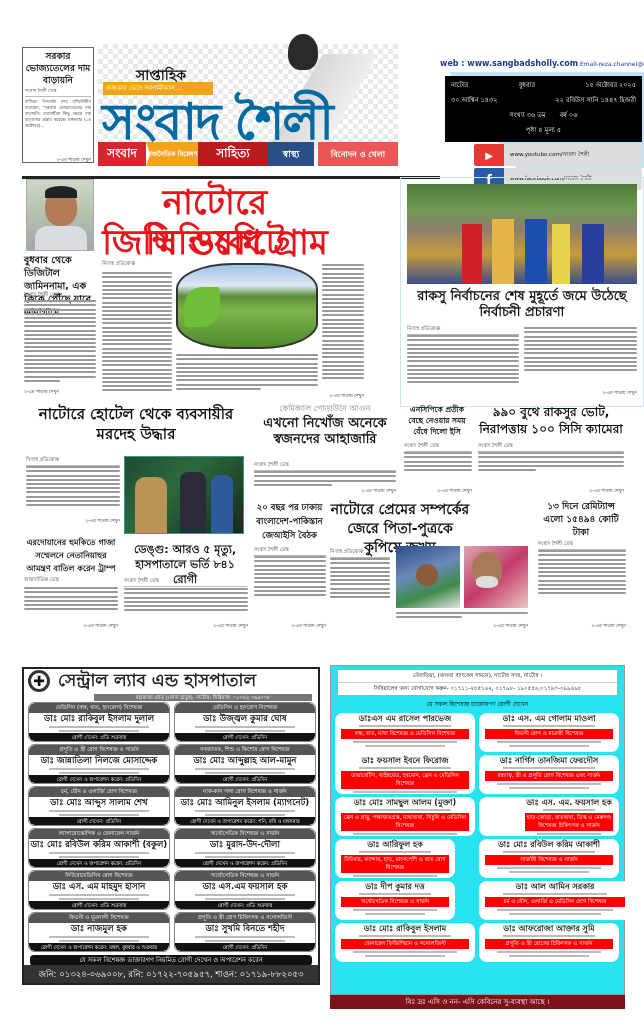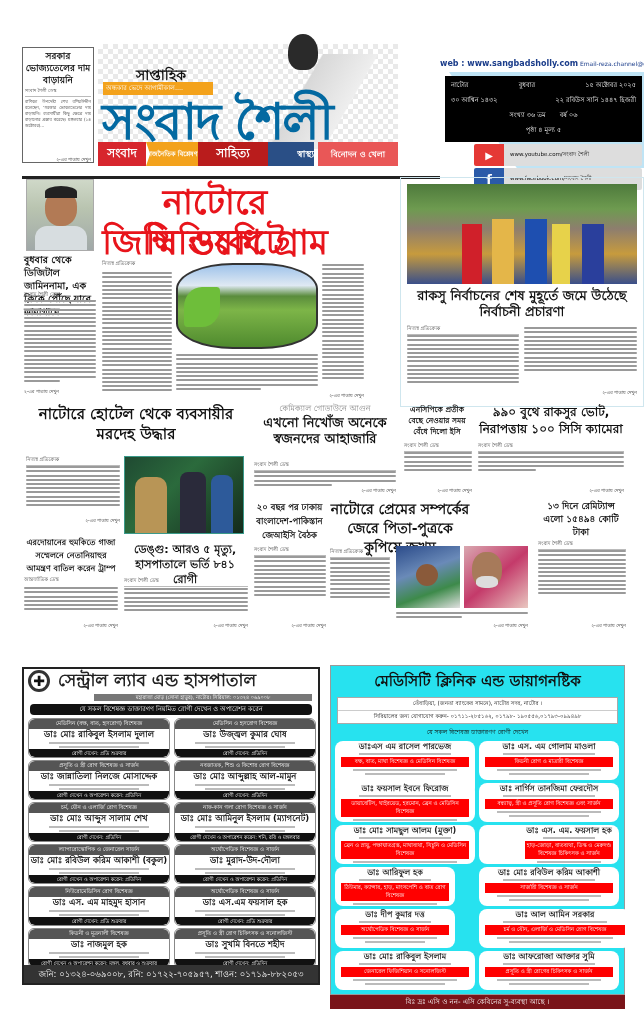--- a/index.html
+++ b/index.html
@@ -51,21 +51,21 @@
   <div class="abs" style="left:0;top:108px;width:300px;height:24px">
     <div class="navseg" style="left: 0px; width: 48px; background: rgb(215, 38, 45);">
         <span>সংবাদ</span>
       </div>
     <div class="navseg" style="left: 48px; width: 52px; font-size: 6.5px; line-height: 8px; text-align: center; clip-path: polygon(0px 0px, 100% 0px, 100% 100%, 0px 100%, 8% 50%); background: rgb(243, 162, 28);">
         <span>রাজনৈতিক বিশ্লেষণ</span>
       </div>
     <div class="navseg" style="left: 100px; width: 70px; background: #b91c1c;">
         <span>সাহিত্য</span>
       </div>
-    <div class="navseg" style="left: 170px; width: 46px; font-size: 9px; background: rgb(42, 79, 134); justify-content: flex-end;">
+    <div class="navseg" style="left: 170px; width: 46px; font-size: 9px; background: rgb(42, 79, 134);">
         <span>স্বাস্থ্য</span>
       </div>
     <div class="navseg" style="left: 220px; width: 80px; font-size: 8px; background: rgb(233, 87, 87);">
         <span>বিনোদন ও খেলা</span>
       </div>
   </div>
 </div>
 
 <div class="abs" style="left:440px;top:59px;width:204px;height:12px;font-size:6px;color:#1a3c8a;white-space:nowrap">
   <span style="font-weight:bold;font-size:8px">web : www.sangbadsholly.com</span>
@@ -386,21 +386,20 @@
     <span class="ln"></span>
 </div>
 <div class="abs cont" style="left:538px;top:623px;width:88px">২-এর পাতায় দেখুন</div>
 
 <div id="ad-left" class="abs">
   <div style="display:flex;align-items:center;padding:2px 4px;height:24px">
     <span style="width:22px;height:22px;border-radius:50%;border:3px solid #333;display:flex;align-items:center;justify-content:center;font-size:14px;font-weight:bold">✚</span>
     <span style="font-size:17px;font-weight:bold;margin-left:8px;color:#222">সেন্ট্রাল ল্যাব এন্ড হাসপাতাল</span>
   </div>
   <div style="margin:1px 6px 1px 70px;background:#777;color:#fff;font-size:5px;text-align:center;height:7px;line-height:7px">মহারাজা মোড় (সোনা হাড়ুর), নাটোর। সিরিয়াল: ০১৩২৪ ০৬৯০০৮</div>
-  <div style="margin:3px 6px;background:#111;color:#fff;font-size:6.5px;text-align:center;height:11px;line-height:11px;border-radius:4px">যে সকল বিশেষজ্ঞ ডাক্তারগণ নিয়মিত রোগী দেখেন ও অপারেশন করেন</div>
   <div id="central-grid" style="position:relative;height:250px">
       <div class="doc-card" style="left: 4px; top: 0px; width: 142px; height: 40px; border-radius: 6px;">
         <div class="doc-head">মেডিসিন (বক্ষ, বাত, হৃদরোগ) বিশেষজ্ঞ</div>
         <div class="doc-name">ডাঃ মোঃ রাকিবুল ইসলাম দুলাল</div>
         <div style="height:2px;background:#bbb;margin:2px 20px"></div>
         <div style="height:2px;background:#bbb;margin:2px 30px"></div>
         <div class="doc-foot">রোগী দেখেন: প্রতি শুক্রবার</div>
       </div>
       <div class="doc-card" style="left: 150px; top: 0px; width: 142px; height: 40px; border-radius: 6px;">
         <div class="doc-head">মেডিসিন ও হৃদরোগ বিশেষজ্ঞ</div>
@@ -473,25 +472,25 @@
         <div class="doc-foot">রোগী দেখেন ও অপারেশন করেন: মঙ্গল, বুধবার ও শুক্রবার</div>
       </div>
       <div class="doc-card" style="left: 150px; top: 210px; width: 142px; height: 40px; border-radius: 6px;">
         <div class="doc-head">প্রসূতি ও স্ত্রী রোগ চিকিৎসক ও সনোলজিস্ট</div>
         <div class="doc-name">ডাঃ সুখমি বিনতে শহীদ</div>
         <div style="height:2px;background:#bbb;margin:2px 20px"></div>
         <div style="height:2px;background:#bbb;margin:2px 30px"></div>
         <div class="doc-foot">রোগী দেখেন: প্রতিদিন</div>
       </div>
     </div>
+  <div style="margin:3px 6px;background:#111;color:#fff;font-size:6.5px;text-align:center;height:11px;line-height:11px;border-radius:4px">যে সকল বিশেষজ্ঞ ডাক্তারগণ নিয়মিত রোগী দেখেন ও অপারেশন করেন</div>
   <div style="position:absolute;left:0;right:0;bottom:0;height:18px;background:#333;color:#fff;font-size:8.5px;text-align:center;line-height:18px">জনি: ০১৩২৪-০৬৯০০৮, রনি: ০১৭২২-৭০৫৯৫৭, শাওন: ০১৭১৯-৮৮২০৫৩</div>
 </div>
 
 <div id="ad-right" class="abs">
-  <div style="text-align:center;font-size:15px;font-weight:bold;color:#111;margin-top:3px">মেডিসিটি ক্লিনিক এন্ড ডায়াগনষ্টিক</div>
   <div style="margin:3px 6px 0;background:#fff;text-align:center;font-size:5.5px;padding:2px 0;border:1px solid #aaa">
     <div>তেঁবাড়িয়া, (জনতা ব্যাংকের সামনে), নাটোর সদর, নাটোর ।</div>
     <div style="border-top:1px solid #ccc;margin-top:2px;padding-top:2px">সিরিয়ালের জন্য যোগাযোগ করুন- ০১৭১১-২৮৫১৬২, ০১৭৯৮- ১৯০৫৫৬,০১৭৯৩-০৯৯৪৯৮</div>
   </div>
   <div style="text-align:center;font-size:6px;margin:3px 0">যে সকল বিশেষজ্ঞ ডাক্তারগণ রোগী দেখেন</div>
   <div id="medicity-grid" style="position:relative;height:250px">
       <div class="rcard" style="left: 4px; top: 0px; width: 140px; height: 55px;">
         <div class="nm">ডাঃএস এম রাসেল পারভেজ</div>
         <div style="height:2px;background:#bbb;margin:1px 24px"></div>
         <div class="red">বক্ষ, বাত, মাথা বিশেষজ্ঞ ও মেডিসিন বিশেষজ্ঞ</div>

